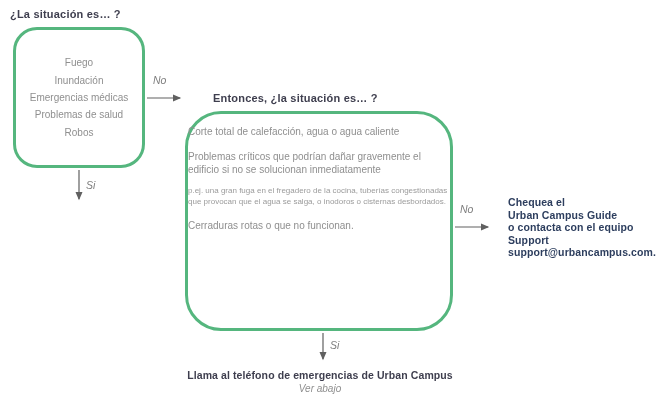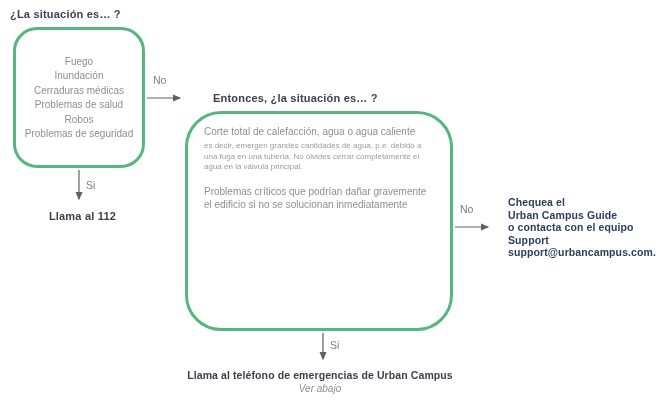--- a/index.html
+++ b/index.html
@@ -22,30 +22,30 @@
   .box1{
     left:13px;top:27px;width:132px;height:141px;border-radius:24px;
     display:flex;flex-direction:column;justify-content:space-around;
     align-items:center;padding:24px 2px;
   }
   .box1 .opt{
     font-size:10px;color:#8f8f8f;white-space:nowrap;
   }
   .box2{
     left:185px;top:111px;width:268px;height:220px;border-radius:36px;
-    padding:11px 16px;
+    padding:11px 0;
   }
   .opt-main{
     font-size:10px;line-height:13px;color:#8f8f8f;margin-bottom:12px;
   }
   .opt-detail{
     font-size:8px;line-height:10.5px;color:#9b9b9b;margin:-10px 0 12px 0;
   }
   .cond-label{
-    font-size:10.5px;color:#7d7d7d;text-align:center;
+    font-size:10.5px;font-style:italic;color:#7d7d7d;text-align:center;
   }
   .result-dark{
     font-size:11px;font-weight:bold;color:#3e3e4e;letter-spacing:.2px;
   }
   .navy-block{
     left:508px;top:196px;width:165px;
     font-size:10.5px;font-weight:bold;color:#2d3e5e;line-height:12.6px;
     letter-spacing:.1px;
   }
   .bottom-result{
@@ -64,37 +64,36 @@
 </head>
 <body>
 
 <div class="canvas">
 
   <div class="abs heading" style="left:10px;top:8px;">¿La situación es… ?</div>
 
   <div class="abs green-box box1">
     <div class="opt">Fuego</div>
     <div class="opt">Inundación</div>
-    <div class="opt">Cerraduras médicas</div>
+    <div class="opt">Emergencias médicas</div>
     <div class="opt">Problemas de salud</div>
     <div class="opt">Robos</div>
-    <div class="opt">Problemas de seguridad</div>
   </div>
 
   <div class="abs cond-label" style="left:153px;top:74px;">No</div>
   <div class="abs cond-label" style="left:86px;top:179px;">Si</div>
 
-  <div class="abs result-dark llama112">Llama al 112</div>
 
   <div class="abs heading" style="left:202px;top:92px;margin-left:11px;">Entonces, ¿la situación es… ?</div>
 
   <div class="abs green-box box2">
     <div class="opt-main">Corte total de calefacción, agua o agua caliente</div>
-    <div class="opt-detail" style="margin-top:-9px;">es decir, emergen grandes cantidades de agua, p.e. debido a una fuga en una tubería. No olvides cerrar completamente el agua en la válvula principal.</div>
     <div class="opt-main" style="margin-bottom:19px;">Problemas críticos que podrían dañar gravemente el edificio si no se solucionan inmediatamente</div>
+    <div class="opt-detail" style="margin-top:-9px;">p.ej. una gran fuga en el fregadero de la cocina, tuberías congestionadas que provocan que el agua se salga, o inodoros o cisternas desbordados.</div>
+    <div class="opt-main">Cerraduras rotas o que no funcionan.</div>
   </div>
 
   <div class="abs cond-label" style="left:460px;top:203px;">No</div>
   <div class="abs cond-label" style="left:330px;top:339px;">Si</div>
 
   <div class="abs navy-block">
     <div>Chequea el</div>
     <div>Urban Campus Guide</div>
     <div>o contacta con el equipo</div>
     <div>Support</div>

